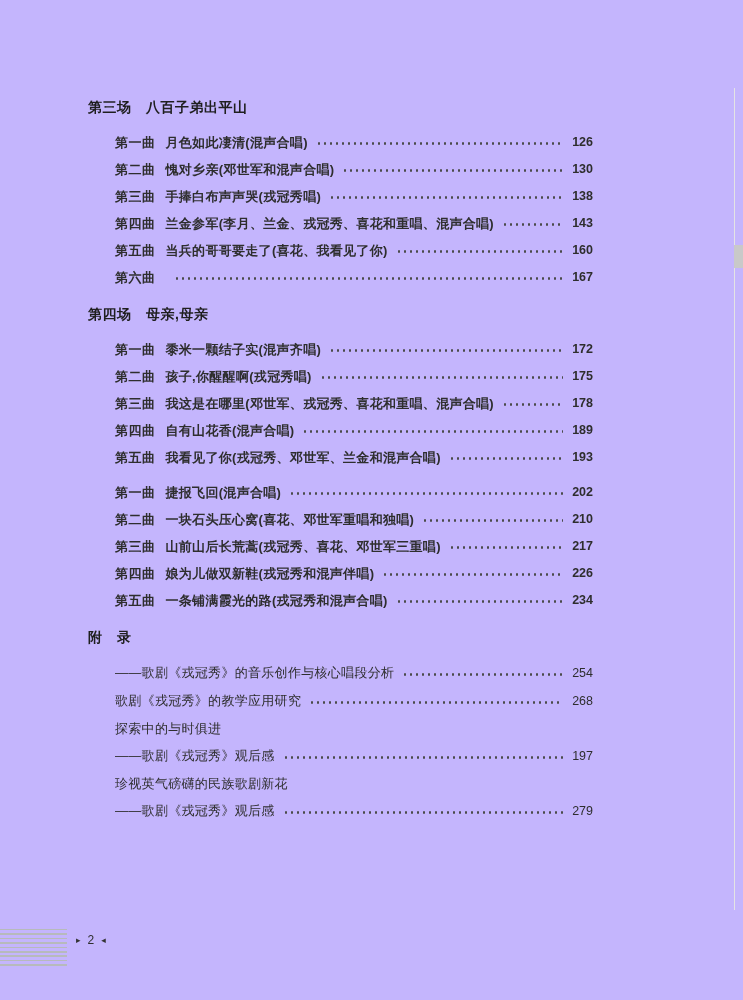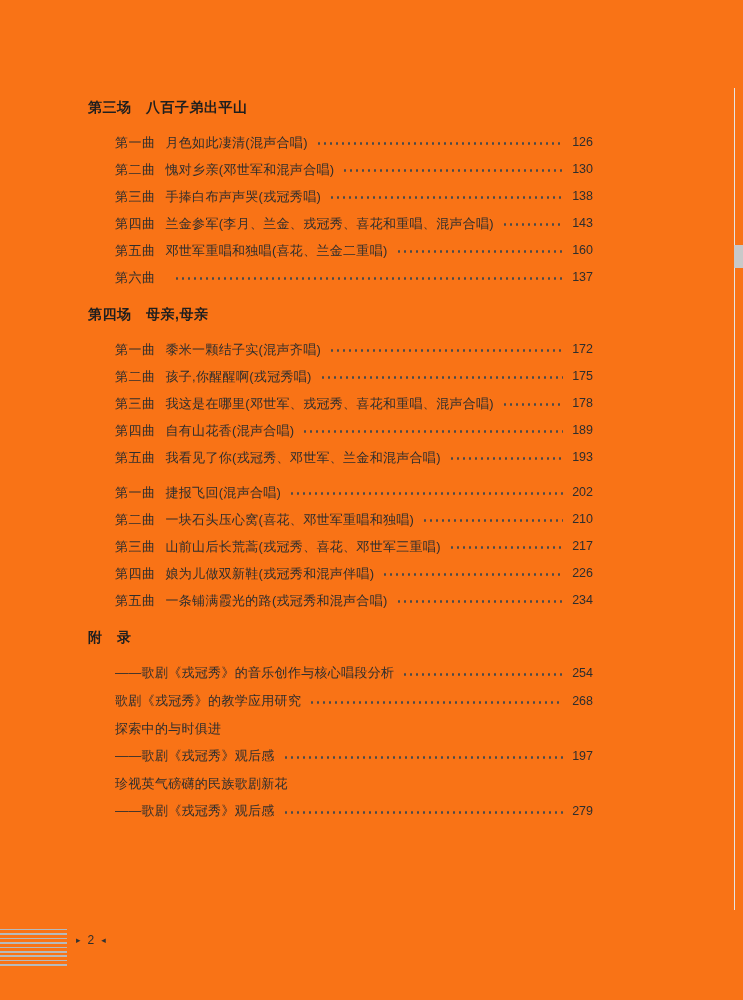--- a/index.html
+++ b/index.html
@@ -4,33 +4,33 @@
 <style>
   * { margin:0; padding:0; box-sizing:border-box; }
   html, body { width:743px; height:1000px; }
   body {
     background:#ffffff;
     font-family:"Liberation Sans","DejaVu Sans",sans-serif;
     color:#2e2e2e;
     position:relative;
     overflow:hidden;
   }
-  .page { position:absolute; inset:0; background:#f97316; }
+  .page { position:absolute; inset:0; background:#c4b5fd; }
 
   .content { position:absolute; left:88px; top:99px; width:505px; }
 
   .scene-heading {
     font-size:14px; font-weight:bold; color:#1f1f1f;
     margin-bottom:19px; letter-spacing:0.5px;
   }
   .section { margin-bottom:10px; }
   .section + .section { margin-top:22px; }
   .appendix { margin-top:44px; }
 
-  .row { display:flex; align-items:flex-end; margin-bottom:14px; font-size:13px; line-height:13px; }
+  .row { display:flex; align-items:flex-end; margin-bottom:14px; font-size:13px; line-height:13px;font-weight:bold; }
   .num { flex:none; margin-left:27px; margin-right:10px; letter-spacing:0.5px; }
   .stitle { flex:none; letter-spacing:0.3px; }
   .leader {
     flex:1; height:11px; align-self:center;
     margin:0 4px 0 8px;
     background-image: radial-gradient(circle, #4a4a4a 1.05px, transparent 1.3px);
     background-size: 6px 100%;
     background-position: 0 55%;
     background-repeat: repeat-x;
     transform: translateY(1px);
@@ -90,28 +90,28 @@
         <span class="pg">138</span>
       </div>
       <div class="row">
         <span class="num">第四曲</span>
         <span class="stitle">兰金参军(李月、兰金、戎冠秀、喜花和重唱、混声合唱)</span>
         <span class="leader"></span>
         <span class="pg">143</span>
       </div>
       <div class="row">
         <span class="num">第五曲</span>
-        <span class="stitle">邓世军重唱和独唱(喜花、兰金二重唱)</span>
+        <span class="stitle">当兵的哥哥要走了(喜花、我看见了你)</span>
         <span class="leader"></span>
         <span class="pg">160</span>
       </div>
       <div class="row">
         <span class="num">第六曲</span>
         <span class="leader"></span>
-        <span class="pg">137</span>
+        <span class="pg">167</span>
       </div>
     </div>
 
     <div class="section">
       <div class="scene-heading">第四场　母亲,母亲</div>
 
       <div class="row">
         <span class="num">第一曲</span>
         <span class="stitle">黍米一颗结子实(混声齐唱)</span>
         <span class="leader"></span>

